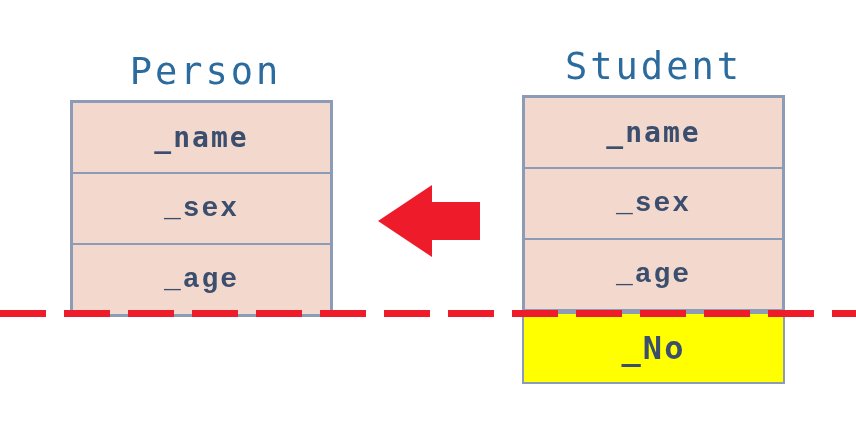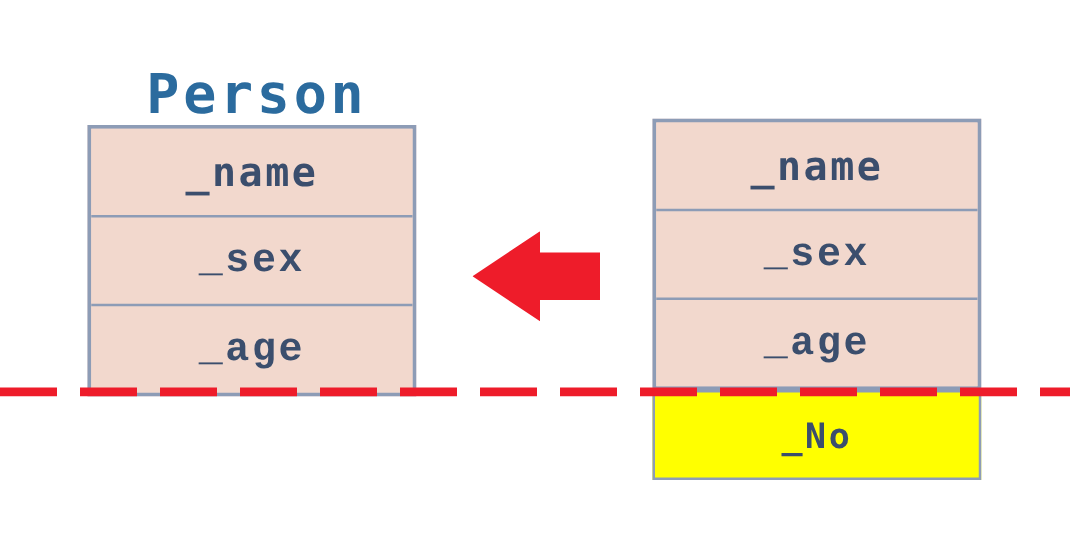--- a/index.html
+++ b/index.html
@@ -16,22 +16,22 @@
     position:relative;
     width:856px;height:437px;
     background:var(--page-bg);
     overflow:hidden;
     font-family:"DejaVu Sans Mono","Liberation Mono",monospace;
   }
   .title{
     position:absolute;
     width:263px;
     text-align:center;
-    font-size:44px;
-    font-weight:bold;
+    font-size:37px;
+    font-weight:normal;
     letter-spacing:3px;
     color:var(--title-text);
     white-space:nowrap;
   }
   .person-title{left:74px;top:50px;}
   .student-title{left:522px;top:45px;}
   .stack{
     position:absolute;
     width:263px;
     border:3px solid var(--box-border);
@@ -39,38 +39,38 @@
     background:var(--box-fill);
     z-index:1;
   }
   .person-stack{left:70px;top:100px;}
   .student-stack{left:522px;top:95px;}
   .row{
     height:69px;
     display:flex;
     align-items:center;
     justify-content:center;
-    font-size:32px;
+    font-size:28px;
     font-weight:bold;
     letter-spacing:2px;
     color:var(--field-text);
     background:var(--box-fill);
   }
   .row + .row{border-top:2px solid var(--box-border);font-family:Liberation Mono, monospace;}
   .no-box{
     position:absolute;
     left:522px;top:312px;
     width:263px;height:72px;
     box-sizing:border-box;
     border:2px solid var(--box-border);
     background:var(--highlight-fill);
     display:flex;
     align-items:center;
     justify-content:center;
-    font-size:28px;
+    font-size:32px;
     font-weight:bold;
     letter-spacing:2px;
     color:var(--field-text);
     z-index:1;
   }
   .arrow{
     position:absolute;
     left:378px;top:185px;
     z-index:2;
   }
@@ -87,20 +87,21 @@
     z-index:3;
   }
 </style>
 </head>
 <body>
 
 <div class="canvas">
 
   <div class="title person-title">Person</div>
 
+  <div class="title student-title">Student</div>
 
   <div class="stack person-stack">
     <div class="row">_name</div>
     <div class="row">_sex</div>
     <div class="row">_age</div>
   </div>
 
   <div class="stack student-stack">
     <div class="row">_name</div>
     <div class="row">_sex</div>

